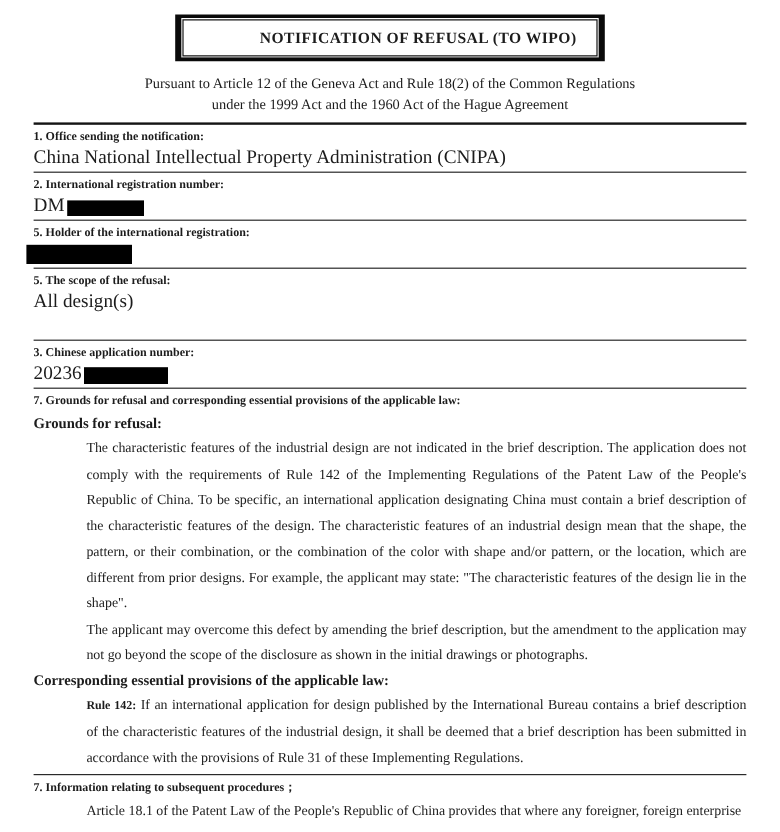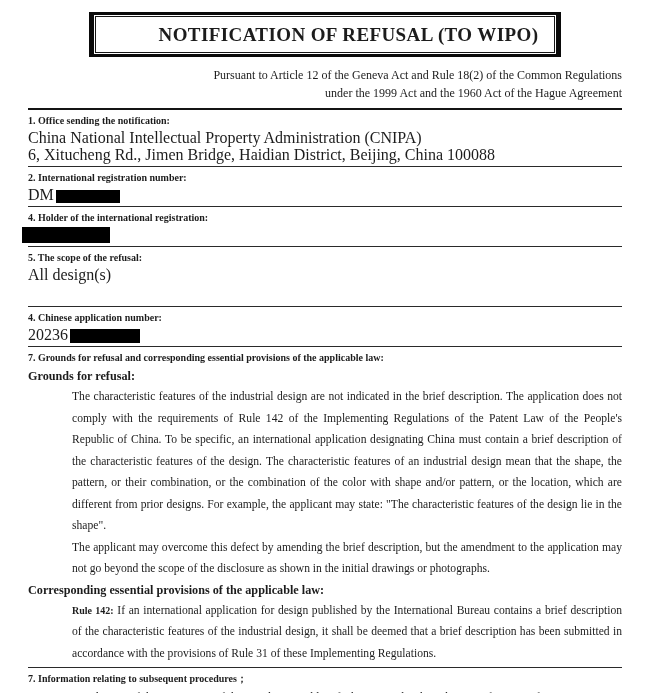--- a/index.html
+++ b/index.html
@@ -16,28 +16,28 @@
   .title-frame {
     width: max-content;
     margin: 6px auto 0 auto;
     border: 3px solid #0a0a0a;
     border-left-width: 5px;
     border-right-width: 5px;
     box-shadow: inset 0 0 0 1px #ffffff, inset 0 0 0 2px #161616;
     padding: 9px 18px 8px 18px;
   }
   .title-text {
-    font-size: 19px;
+    font-size: 13px;
     font-weight: bold;
     letter-spacing: 0.4px;
     white-space: nowrap;
     margin-left: 47px;
   }
 
-  .subtitle { margin-top: 9px; text-align: right; font-size: 12px; line-height: 18px; }
+  .subtitle { margin-top: 9px; text-align: center; font-size: 12px; line-height: 18px; }
 
   .thick-rule { border-top: 2.4px solid #141414; margin-top: 6px; }
 
   
   .section { border-bottom: 1.6px solid #2a2a2a; padding: 2px 0 3px 0; }
   .section.no-rule { border-bottom: none; }
   .section.gap-bottom { padding-bottom: 23px; }
   .sec-heading {
     font-weight: bold;
     font-size: 10px;
@@ -83,43 +83,42 @@
   <div class="subtitle">
     <div>Pursuant to Article 12 of the Geneva Act and Rule 18(2) of the Common Regulations</div>
     <div>under the 1999 Act and the 1960 Act of the Hague Agreement</div>
   </div>
 
   <div class="thick-rule"></div>
 
   <div class="section">
     <div class="sec-heading">1. Office sending the notification:</div>
     <div class="sec-value">China National Intellectual Property Administration (CNIPA)</div>
-    <div class="sec-value">6, Xitucheng Rd., Jimen Bridge, Haidian District, Beijing, China 100088</div>
   </div>
 
   <div class="section">
     <div class="sec-heading">2. International registration number:</div>
     <div class="sec-value"><span>DM</span><span class="redaction redact-s2"></span></div>
   </div>
 
 
   <div class="section">
-    <div class="sec-heading">4. Holder of the international registration:</div>
+    <div class="sec-heading">5. Holder of the international registration:</div>
     <div class="sec-value">
         <span class="redaction redact-s4"></span>
       </div>
   </div>
 
   <div class="section gap-bottom">
     <div class="sec-heading">5. The scope of the refusal:</div>
     <div class="sec-value">All design(s)</div>
   </div>
 
   <div class="section">
-    <div class="sec-heading">4. Chinese application number:</div>
+    <div class="sec-heading">3. Chinese application number:</div>
     <div class="sec-value"><span>20236</span><span class="redaction redact-s6"></span></div>
   </div>
 
   <div class="section">
     <div class="sec-heading">7. Grounds for refusal and corresponding essential provisions of the applicable law:</div>
     <div class="sub-heading">Grounds for refusal:</div>
     <div class="para">The characteristic features of the industrial design are not indicated in the brief description. The application does not comply with the requirements of Rule 142 of the Implementing Regulations of the Patent Law of the People's Republic of China. To be specific, an international application designating China must contain a brief description of the characteristic features of the design. The characteristic features of an industrial design mean that the shape, the pattern, or their combination, or the combination of the color with shape and/or pattern, or the location, which are different from prior designs. For example, the applicant may state: "The characteristic features of the design lie in the shape".</div>
     <div class="para">The applicant may overcome this defect by amending the brief description, but the amendment to the application may not go beyond the scope of the disclosure as shown in the initial drawings or photographs.</div>
     <div class="sub-heading">Corresponding essential provisions of the applicable law:</div>
     <div class="para"><span class="bold-inline">Rule 142:</span><span> If an international application for design published by the International Bureau contains a brief description of the characteristic features of the industrial design, it shall be deemed that a brief description has been submitted in accordance with the provisions of Rule 31 of these Implementing Regulations.</span></div>

